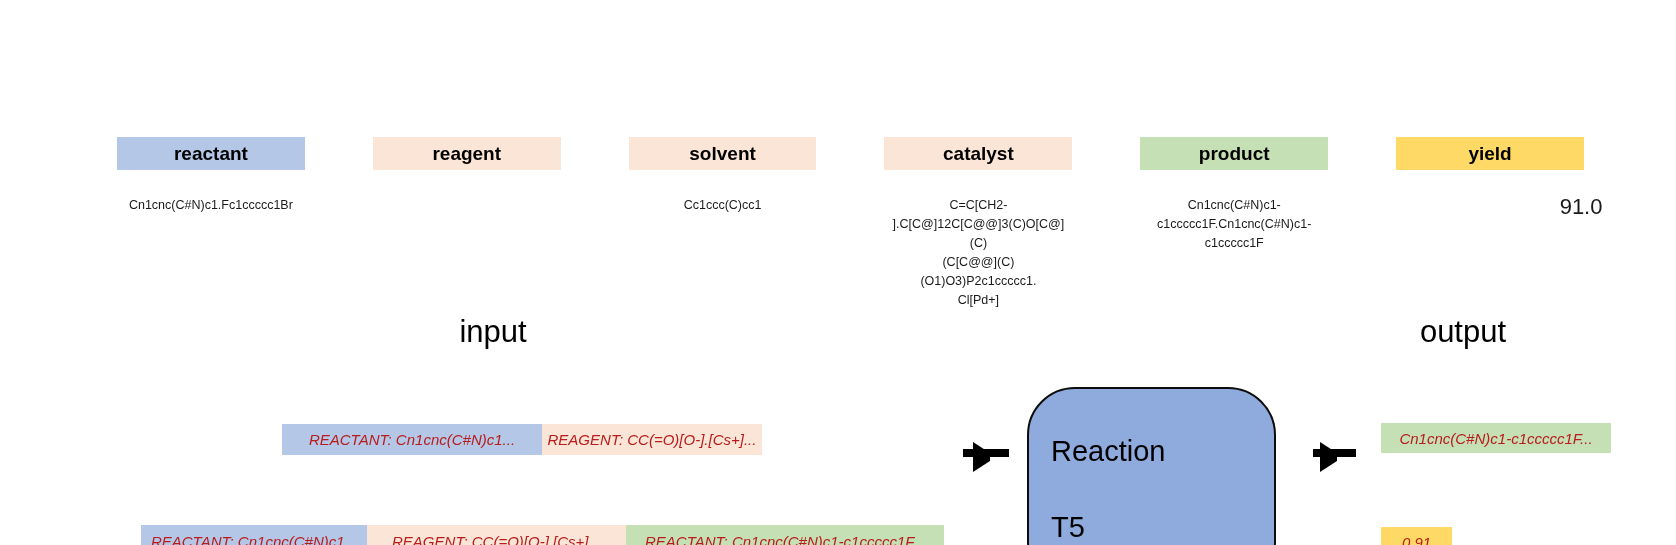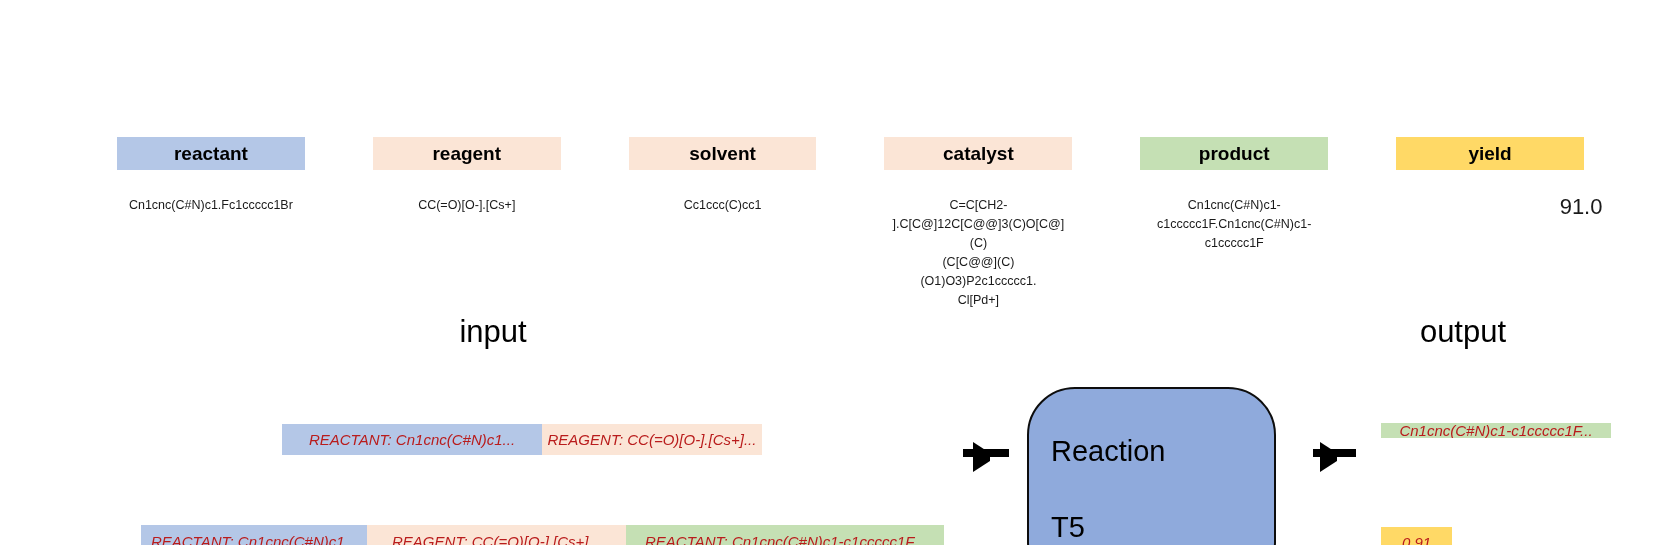--- a/index.html
+++ b/index.html
@@ -106,21 +106,20 @@
 
   <div class="data-table">
 
     <div class="col">
       <div class="col-header" style="background-color: rgb(180, 199, 231);">reactant</div>
       <div class="col-value">Cn1cnc(C#N)c1.Fc1ccccc1Br</div>
     </div>
 
     <div class="col">
       <div class="col-header" style="background-color: rgb(251, 229, 214);">reagent</div>
-      <div class="col-value">CC(=O)[O-].[Cs+]</div>
     </div>
 
     <div class="col">
       <div class="col-header" style="background-color: rgb(251, 229, 214);">solvent</div>
       <div class="col-value">Cc1ccc(C)cc1</div>
     </div>
 
     <div class="col">
       <div class="col-header" style="background-color: rgb(251, 229, 214);">catalyst</div>
       <div class="col-value">C=C[CH2-
@@ -169,16 +168,16 @@
 
   <div class="arrow" style="left: 1235px; top: 364px; width: 60px;">
     <div class="shaft" style="width: 43px;"></div>
       <div class="head"></div>
   </div>
   <div class="arrow" style="left: 1235px; top: 467px; width: 63px;">
     <div class="shaft" style="width: 46px;"></div>
       <div class="head"></div>
   </div>
 
-  <div class="token" style="left: 1317px; top: 359px; width: 230px; height: 15px; background-color: rgb(197, 224, 180);">Cn1cnc(C#N)c1-c1ccccc1F...</div>
+  <div class="token" style="left: 1317px; top: 359px; width: 230px; height: 30px; background-color: rgb(197, 224, 180);">Cn1cnc(C#N)c1-c1ccccc1F...</div>
   <div class="token" style="left: 1317px; top: 463px; width: 71px; height: 31px; background-color: rgb(255, 217, 102);">0.91</div>
 
 </div>
 
 </body></html>

